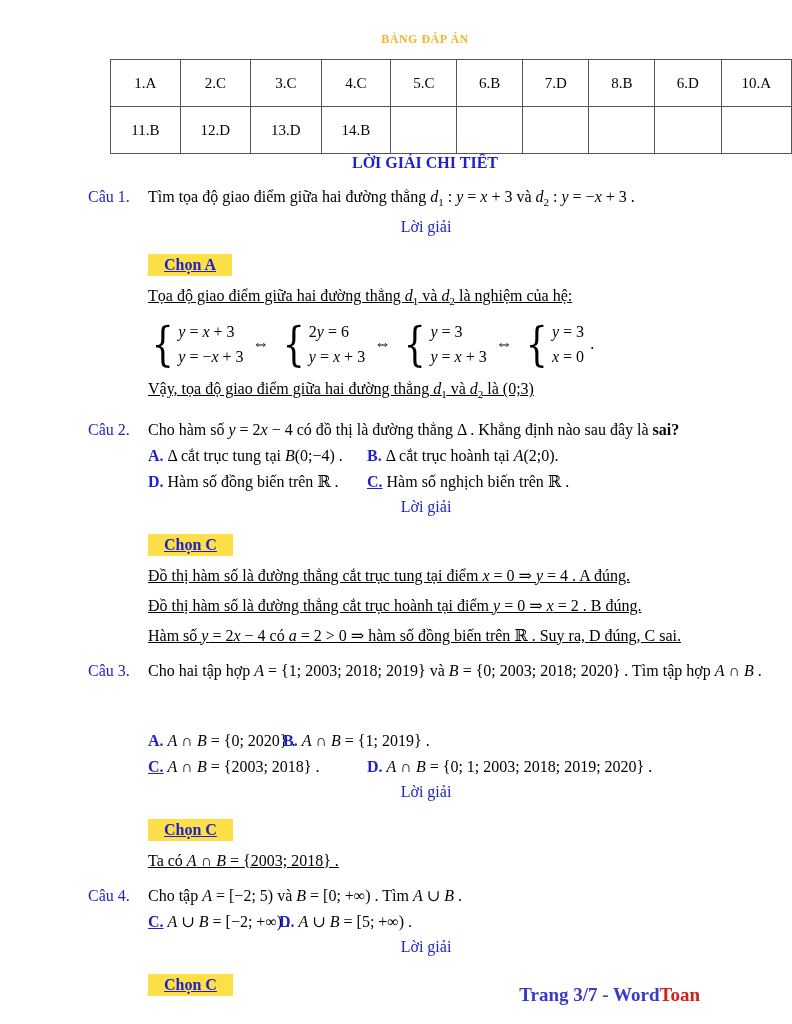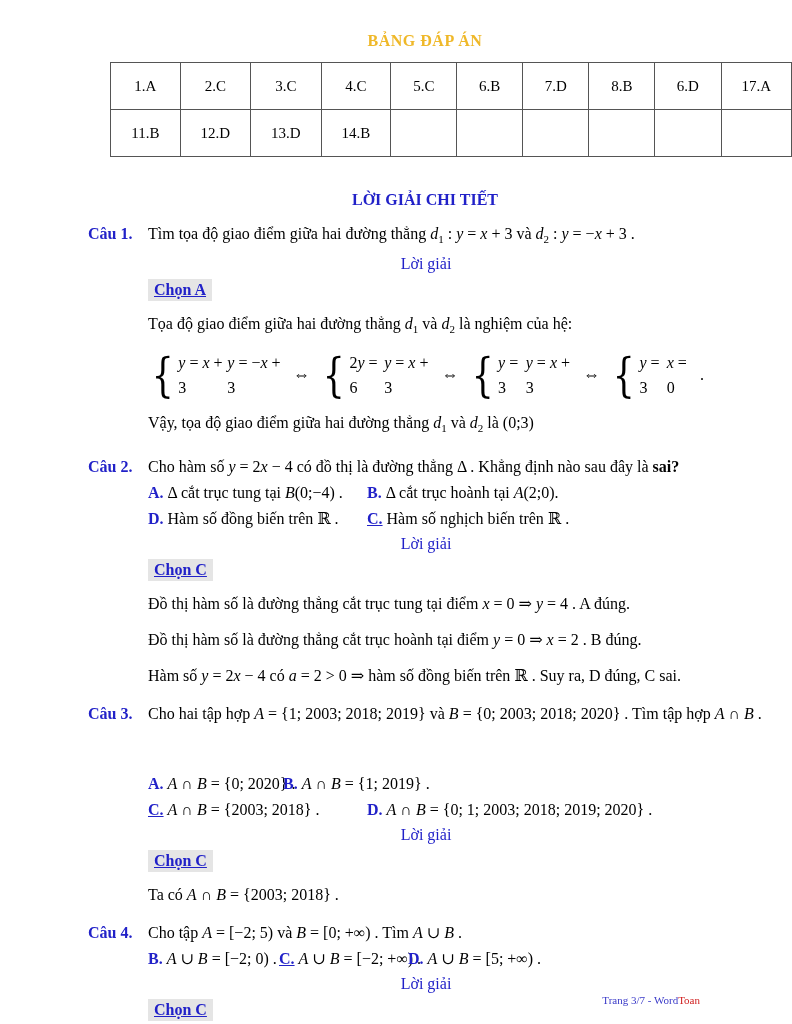--- a/index.html
+++ b/index.html
@@ -1,51 +1,51 @@
 <!DOCTYPE html>
 <html><head>
 <meta charset="utf-8">
 <style>
   html,body{margin:0;padding:0;background:#fff;}
   .page{
     position:relative;width:792px;height:1024px;overflow:hidden;background:#fff;
     font-family:"Liberation Serif","DejaVu Serif",serif;font-size:16px;color:#000;
   }
   .head-center{margin:0 30px 0 88px;text-align:center;}
-  .gold-title{padding-top:32px;color:#EFB829;font-weight:bold;font-size:16px;letter-spacing:.5px;}
+  .gold-title{padding-top:32px;color:#EFB829;font-weight:bold;font-size:12px;letter-spacing:.5px;}
   .ans-table{border-collapse:collapse;margin:12px 0 0 110px;}
   .ans-table td{border:1px solid #555;width:56px;height:18px;text-align:center;font-size:15px;padding:14px;}
-  .solutions-title{margin-top:34px;color:#2121C8;font-weight:bold;font-size:16px;}
+  .solutions-title{color:#2121C8;font-weight:bold;font-size:16px;}
   .q{margin-top:12px;}
   .q-row{display:flex;margin:0 30px 0 88px;line-height:26px;}
-  .q-label{flex:0 0 60px;color:#2121C8;font-weight:bold;}
+  .q-label{flex:0 0 60px;color:#2121C8;font-weight:normal;}
   .q-stem{flex:1;}
   .indent{margin-left:148px;width:556px;}
   .opts{line-height:26px;}
   .grid4{display:grid;grid-template-columns:131px 129px 130px 1fr;}
   .grid2{display:grid;grid-template-columns:219px 1fr;}
   .grid2b{display:grid;grid-template-columns:135px 1fr;margin-top:44px;}
   .opt{white-space:nowrap;}
   .letter{color:#2121C8;font-weight:bold;}
   .u{text-decoration:underline;}
   .center-blue{text-align:center;color:#2121C8;font-weight:normal;line-height:24px;}
-  .chon{display:inline-block;background:#e5e5e5;color:#2121C8;font-weight:bold;
-        text-decoration:underline;line-height:20px;padding:1px 6px;margin-top:3px;}
-  p.sol{margin:10px 0 0 0;line-height:26px;}
+  .chon{display:inline-block;background:#fde047;color:#2121C8;font-weight:bold;
+        text-decoration:underline;line-height:20px;padding:1px 16px;margin-top:15px;}
+  p.sol{margin:10px 0 0 0;line-height:20px;text-decoration:underline;}
   .system{display:flex;align-items:center;margin:8px 0 2px 0;}
   .sys{display:flex;align-items:center;}
   .brace{display:inline-block;font-size:46px;line-height:1;transform:scaleX(.75);
          font-family:"DejaVu Serif",serif;font-weight:400;}
-  .sys-lines{display:flex;flex-direction:row;margin-left:1px;}
+  .sys-lines{display:flex;flex-direction:column;margin-left:1px;}
   .sys-lines .m{line-height:25px;}
   .arrow{margin:0 9px;font-size:17px;}
   .sys-tail{margin-left:6px;}
   i{font-family:"Liberation Serif","DejaVu Serif",serif;}
   sub{font-size:11px;}
-  .footer{position:absolute;bottom:18px;right:92px;font-weight:normal;font-size:11px;white-space:nowrap;margin-top:24px;}
+  .footer{position:absolute;bottom:18px;right:92px;font-weight:bold;font-size:19px;white-space:nowrap;margin-top:24px;}
   .footer-blue{color:#3A3AC8;}
   .footer-red{color:#D02020;}
 </style>
 </head>
 <body>
 
 <div class="page">
 
   <div class="head-center">
     <div class="gold-title">BẢNG ĐÁP ÁN</div>
@@ -56,21 +56,21 @@
         <tr>
       <td>1.A</td>
       <td>2.C</td>
       <td>3.C</td>
       <td>4.C</td>
       <td>5.C</td>
       <td>6.B</td>
       <td>7.D</td>
       <td>8.B</td>
       <td>6.D</td>
-      <td>17.A</td>
+      <td>10.A</td>
     </tr>
     <tr>
       <td>11.B</td>
       <td>12.D</td>
       <td>13.D</td>
       <td>14.B</td>
       <td></td>
       <td></td>
       <td></td>
       <td></td>
@@ -173,21 +173,20 @@
     </div>
   </div>
 
   <div class="q">
     <div class="q-row">
       <div class="q-label">Câu 4.</div>
       <div class="q-stem">Cho tập <i>A</i> = [−2; 5) và <i>B</i> = [0; +∞) . Tìm <i>A</i> ∪ <i>B</i> .</div>
     </div>
     <div class="indent">
       <div class="opts grid4">
-        <span class="opt"><span class="letter">B.</span> <span><i>A</i> ∪ <i>B</i> = [−2; 0) .</span></span>
         <span class="opt"><span class="letter u">C.</span> <span><i>A</i> ∪ <i>B</i> = [−2; +∞) .</span></span>
         <span class="opt"><span class="letter">D.</span> <span><i>A</i> ∪ <i>B</i> = [5; +∞) .</span></span>
       </div>
       <div class="center-blue">Lời giải</div>
       <div><span class="chon">Chọn C</span></div>
     </div>
   </div>
 
   <div class="footer">
     <span class="footer-blue">Trang 3/7 - Word</span><span class="footer-red">Toan</span>

